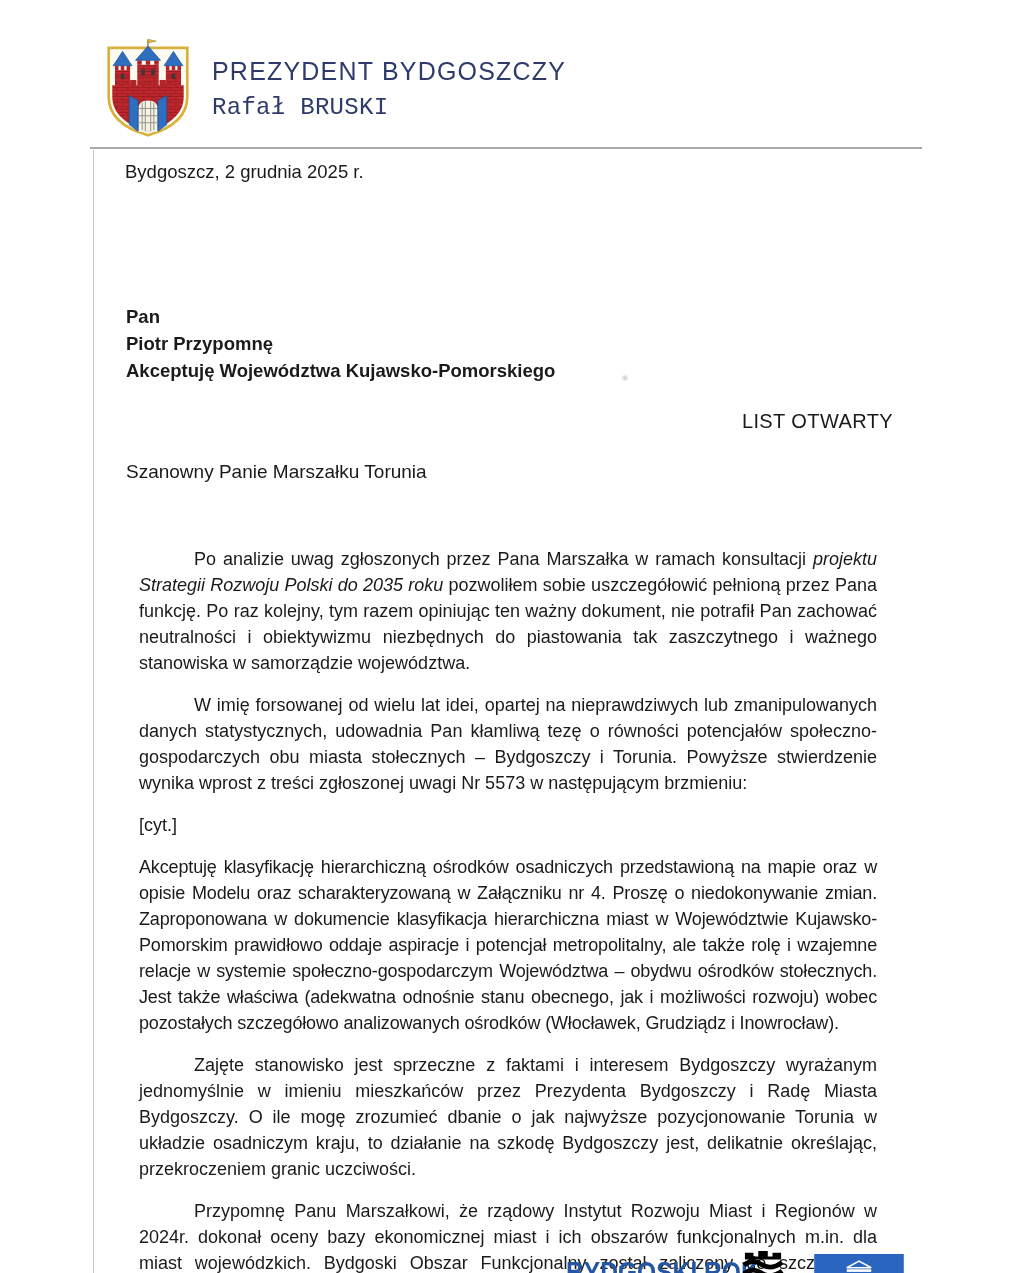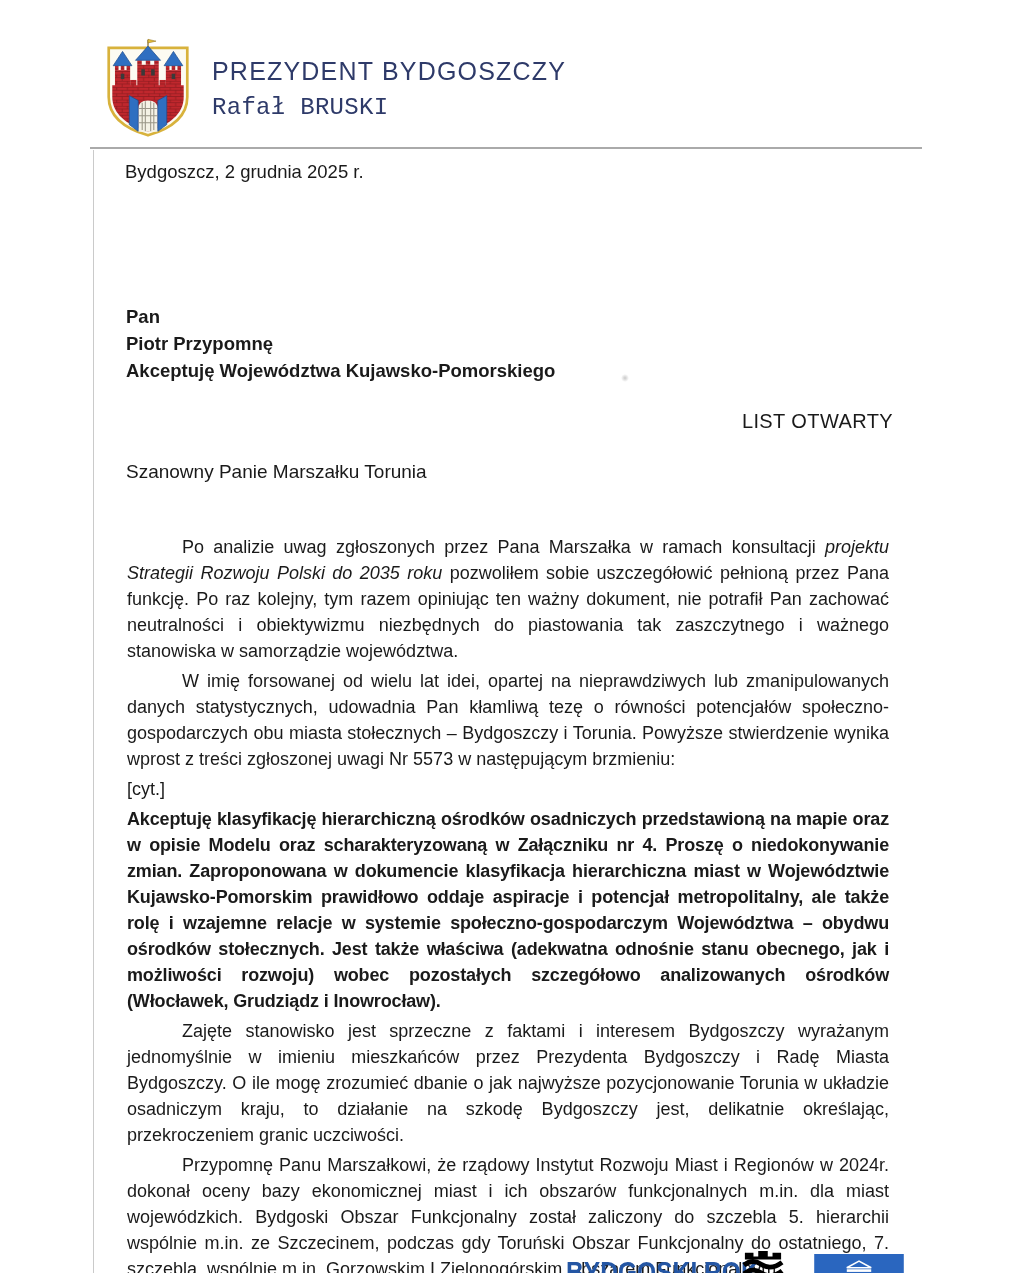--- a/index.html
+++ b/index.html
@@ -18,23 +18,23 @@
   .holder{font-size:24px;margin-top:8px;letter-spacing:.3px;font-family:Liberation Mono, monospace;}
   .top-rule{position:absolute;left:90px;top:147px;width:900px;border-top:2px solid #8d8d8d;opacity:.75;}
   .left-edge{position:absolute;left:93px;top:150px;width:1px;height:1123px;background:#adadad;opacity:.65;}
   
   .meta{position:absolute;left:125px;top:158px;font-size:18.5px;line-height:27px;}
   .addressee{position:absolute;left:126px;top:258px;font-size:18.5px;line-height:27px;font-weight:700;margin-top:45px;}
   
   .title{position:absolute;left:123px;top:410px;width:770px;text-align:right;font-size:20px;letter-spacing:.4px;}
   .salutation{position:absolute;left:126px;top:461px;font-size:19px;}
   .body-text{position:absolute;left:123px;top:530px;width:770px;font-size:18px;line-height:26px;text-align:justify;}
-  .body-text p{margin:4px;}
+  .body-text p{margin:16px;}
   .indent{text-indent:55px;}
-  .quote{font-weight:700;letter-spacing:-.15px;}
+  .quote{font-weight:400;letter-spacing:-.15px;}
   .it{font-style:italic;}
   .artifact{position:absolute;left:621px;top:374px;width:8px;height:8px;border-radius:50%;
     background:radial-gradient(circle,#c9c9c9 0%,rgba(255,255,255,0) 70%);}
   
   .footer-brand{position:absolute;left:566px;top:1255px;font-size:30px;font-weight:700;
     color:#2456a4;transform:scale(.82,1);transform-origin:left top;white-space:nowrap;}
   .waves-icon{position:absolute;left:741px;top:1249px;}
   .unesco-icon{position:absolute;left:814px;top:1254px;}
 </style>
 </head>

